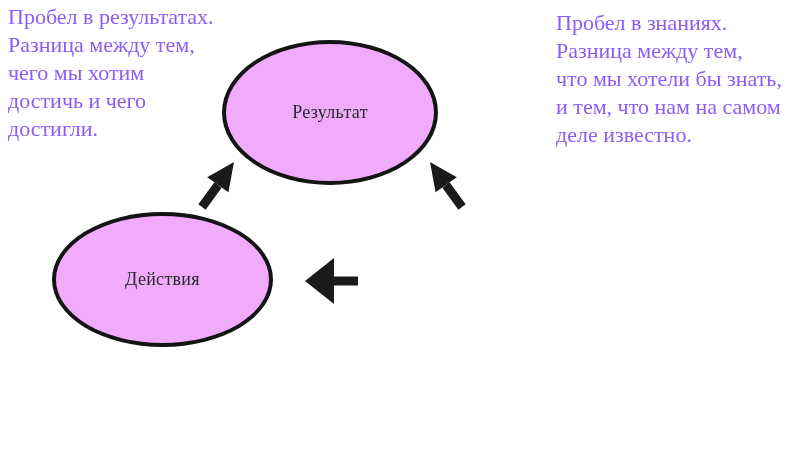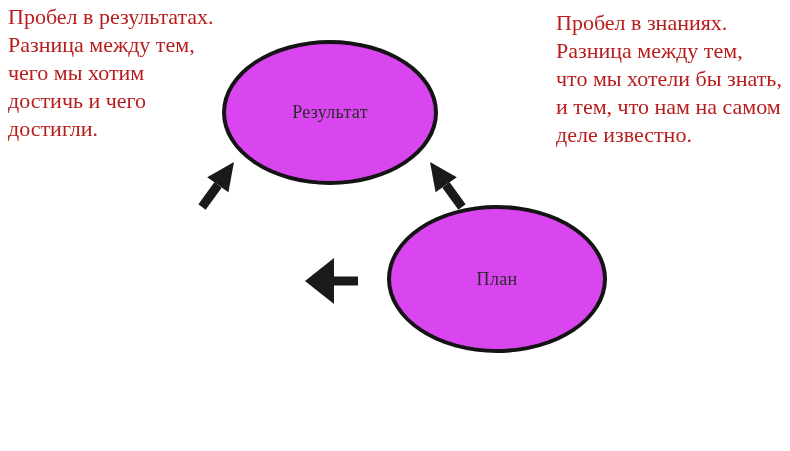--- a/index.html
+++ b/index.html
@@ -14,31 +14,31 @@
     background: #ffffff;
     overflow: hidden;
     font-family: "Liberation Serif", "DejaVu Serif", serif;
     color: #1c1c1c;
   }
   .note {
     position: absolute;
     font-size: 22px;
     line-height: 28px;
     white-space: pre-line;
-    color: #b91c1c;
+    color: #8b5cf6;
   }
   .note-results   { left: 8px;   top: 3px;   width: 300px; }
   .note-knowledge { left: 522px; top: 9px;   width: 266px; margin-left: 34px; }
   .note-alignment { left: 157px; top: 367px; width: 420px; }
   .ellipse {
     position: absolute;
     border: 4px solid #141414;
     border-radius: 50%;
     box-sizing: border-box;
-    background: #d946ef;
+    background: #f0abfc;
     display: flex;
     align-items: center;
     justify-content: center;
   }
   .ellipse-result  { left: 222px; top: 40px;  width: 216px; height: 145px; }
   .ellipse-actions { left: 52px;  top: 212px; width: 221px; height: 135px; }
   .ellipse-plan    { left: 387px; top: 205px; width: 220px; height: 148px; }
   .node-label {
     font-size: 18px;
     color: #2a2a2a;
@@ -68,24 +68,24 @@
 Разница между тем,
 что мы хотели бы знать,
 и тем, что нам на самом
 деле известно.</div>
 
 
   <div class="ellipse ellipse-result">
     <span class="node-label">Результат</span>
   </div>
 
+  <div class="ellipse ellipse-actions">
+    <span class="node-label">Действия</span>
+  </div>
 
-  <div class="ellipse ellipse-plan">
-    <span class="node-label">План</span>
-  </div>
 
   <svg class="arrow arrow-up-right" width="50" height="60" viewBox="0 0 50 60">
     <line x1="10" y1="55" x2="26" y2="33" stroke-width="9"></line>
     <polygon points="42,10 36.4,40.3 15.2,25.3"></polygon>
   </svg>
 
   <svg class="arrow arrow-up-left" width="50" height="60" viewBox="0 0 50 60">
     <line x1="40" y1="55" x2="24" y2="33" stroke-width="9"></line>
     <polygon points="8,10 13.6,40.3 34.8,25.3"></polygon>
   </svg>

